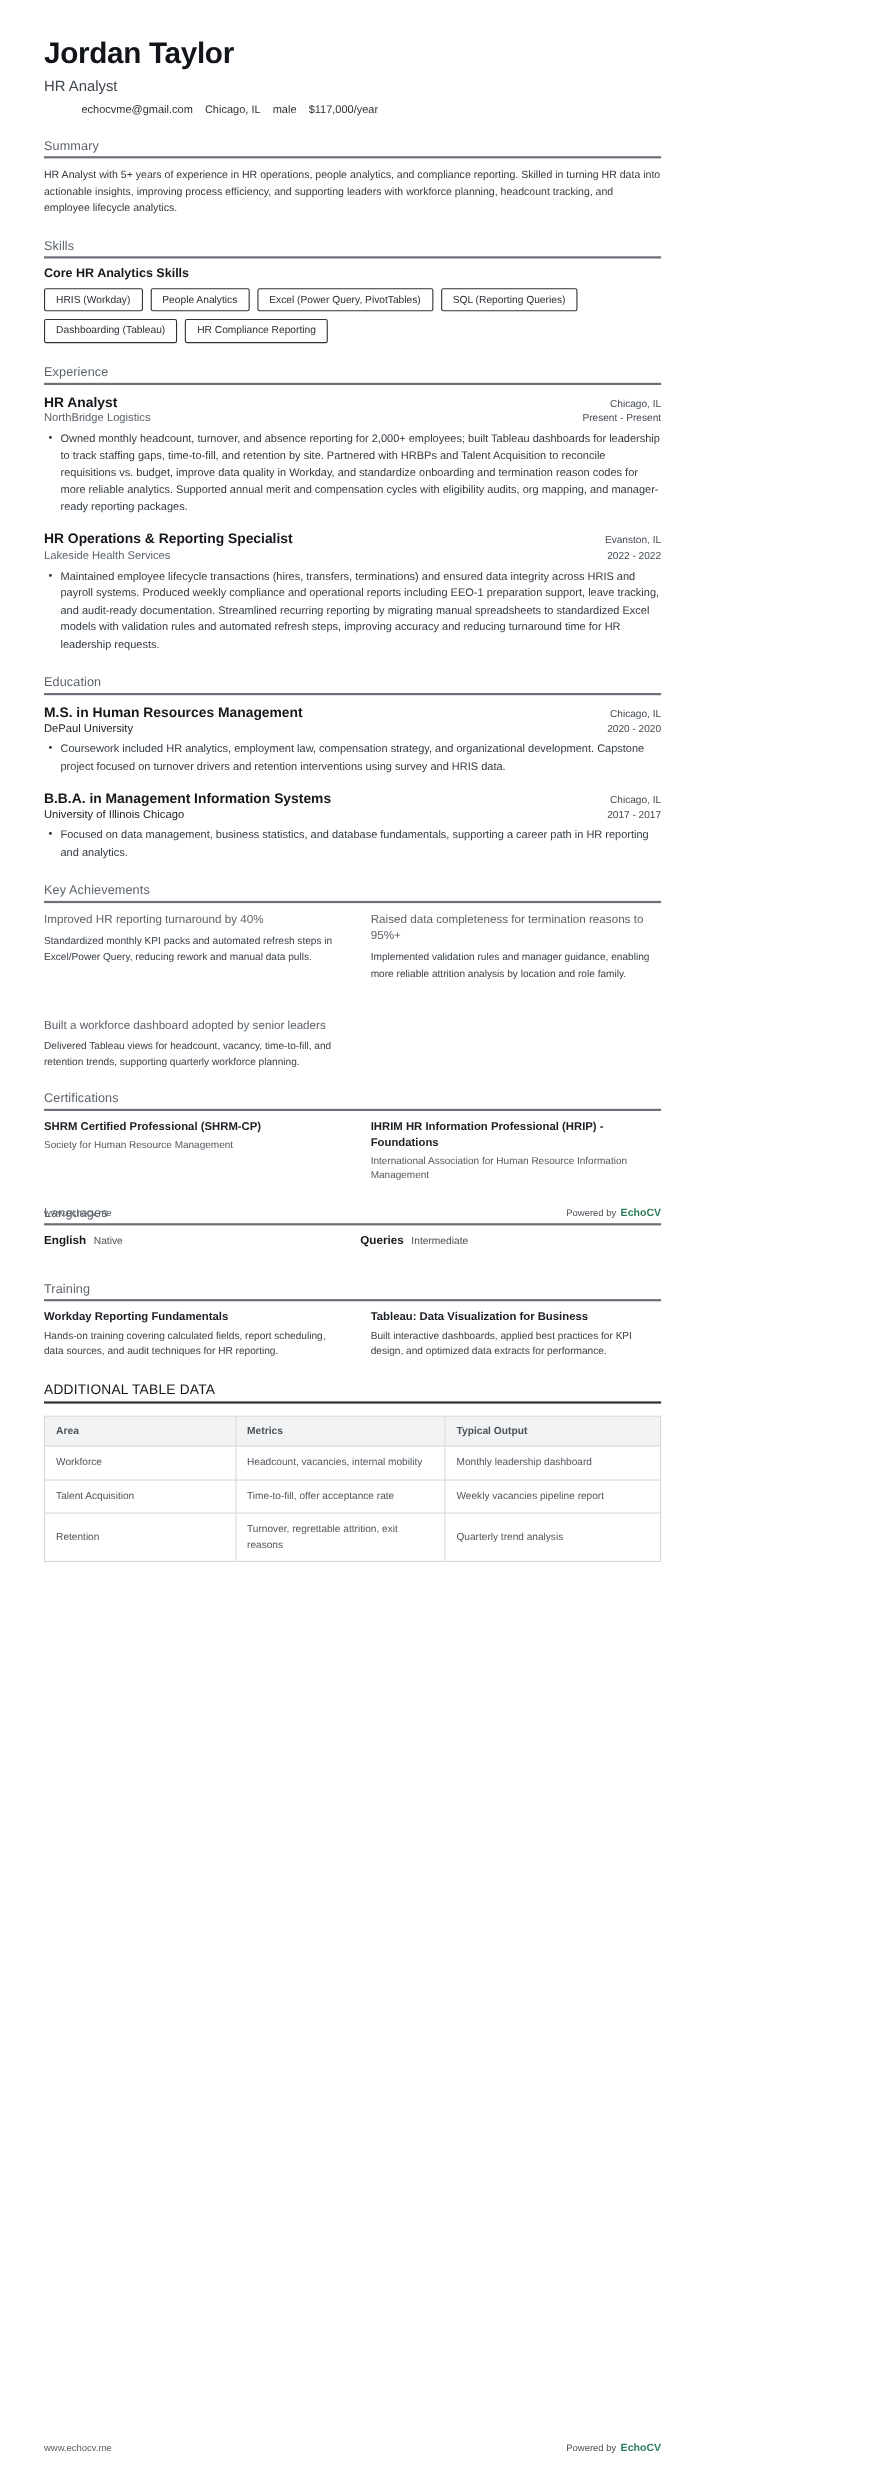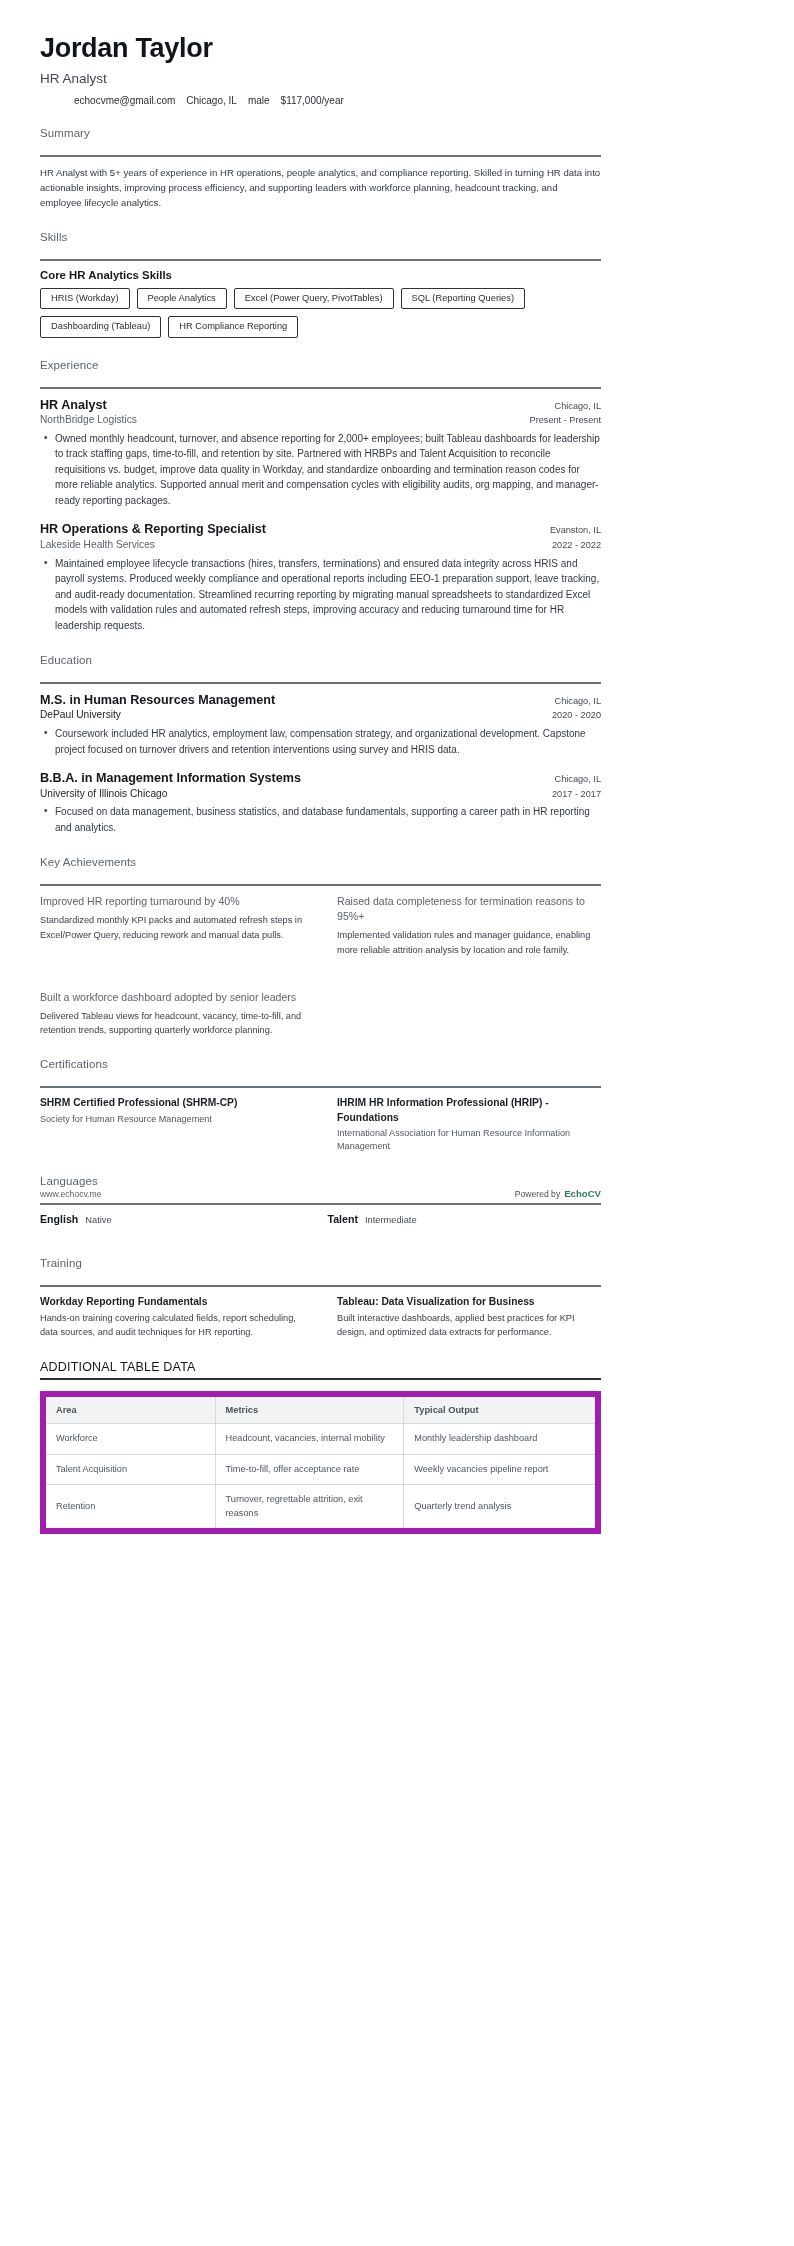--- a/index.html
+++ b/index.html
@@ -47,21 +47,21 @@
     align-items: baseline;
     margin-left: 34px;
   }
 
   
   .section { margin-top: 21px; }
   .section-title {
     font-size: 11.5px;
     color: #5d646c;
     font-weight: 400;
-    padding-bottom: 16px;
+    padding-bottom: 3px;
     letter-spacing: 0.1px;
   }
   .section-rule {
     height: 2px;
     background: #6b7178;
     width: 100%;
     margin-bottom: 8px;
   }
 
   .summary-text {
@@ -224,21 +224,21 @@
   }
   .table-rule {
     height: 2px;
     background: #2b3036;
     width: 100%;
     margin-bottom: 11px;
   }
   table.data-table {
     width: 100%;
     border-collapse: collapse;
-    border: 6px solid #a21caf;
+    border: 1px solid #a21caf;
   }
   table.data-table th {
     background: #f2f3f4;
     text-align: left;
     font-size: 9.3px;
     font-weight: 700;
     color: #4b5259;
     padding: 8px 10px;
     border: 1px solid #d7dadd;
   }
@@ -412,21 +412,21 @@
 
   <div class="section">
     <div class="section-title">Languages</div>
     <div class="section-rule"></div>
     <div class="langs">
       <div class="lang-item">
         <span class="lang-name">English</span>
         <span class="lang-level">Native</span>
       </div>
       <div class="lang-item">
-        <span class="lang-name">Talent</span>
+        <span class="lang-name">Queries</span>
         <span class="lang-level">Intermediate</span>
       </div>
     </div>
   </div>
 
   <div class="page-footer">
     <span>www.echocv.me</span>
     <span class="powered-wrap">
       <span class="powered">Powered by</span>
       <span class="brand-mark" style="color: rgb(46, 125, 91);">EchoCV</span>

